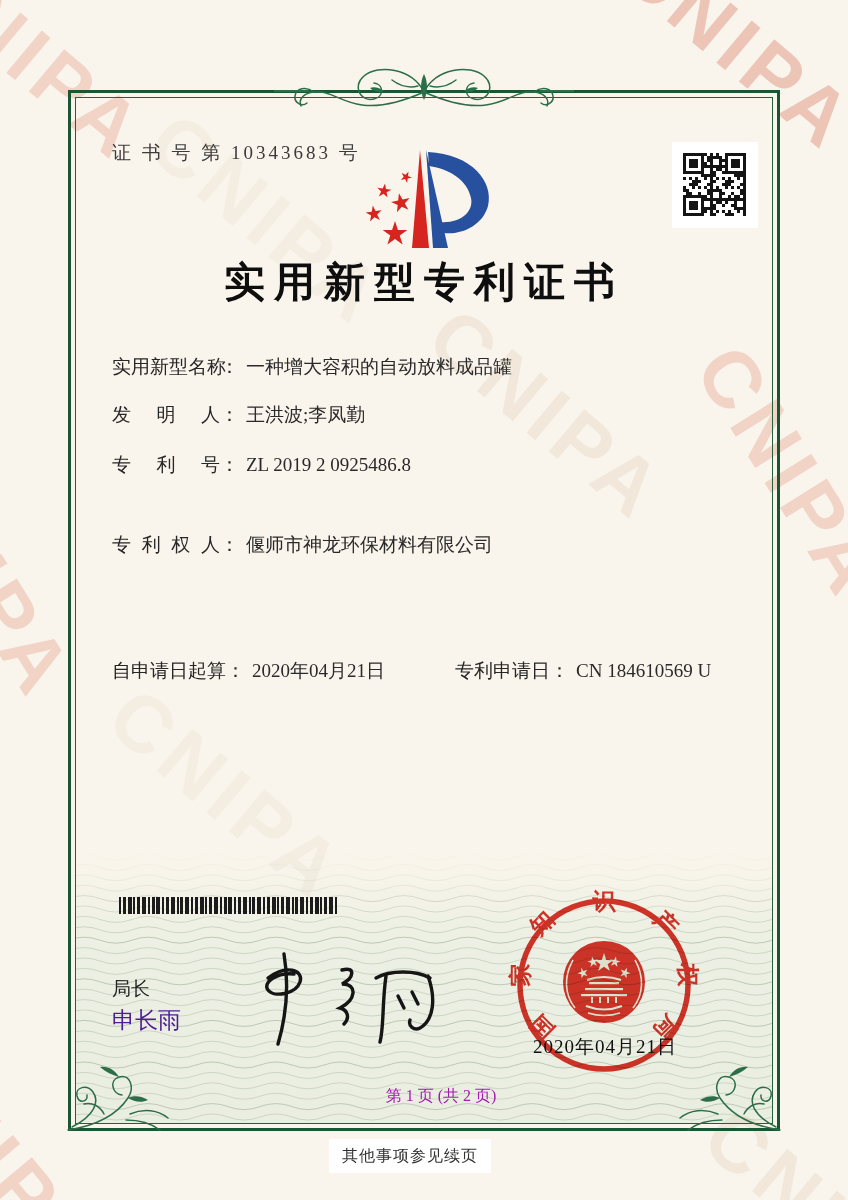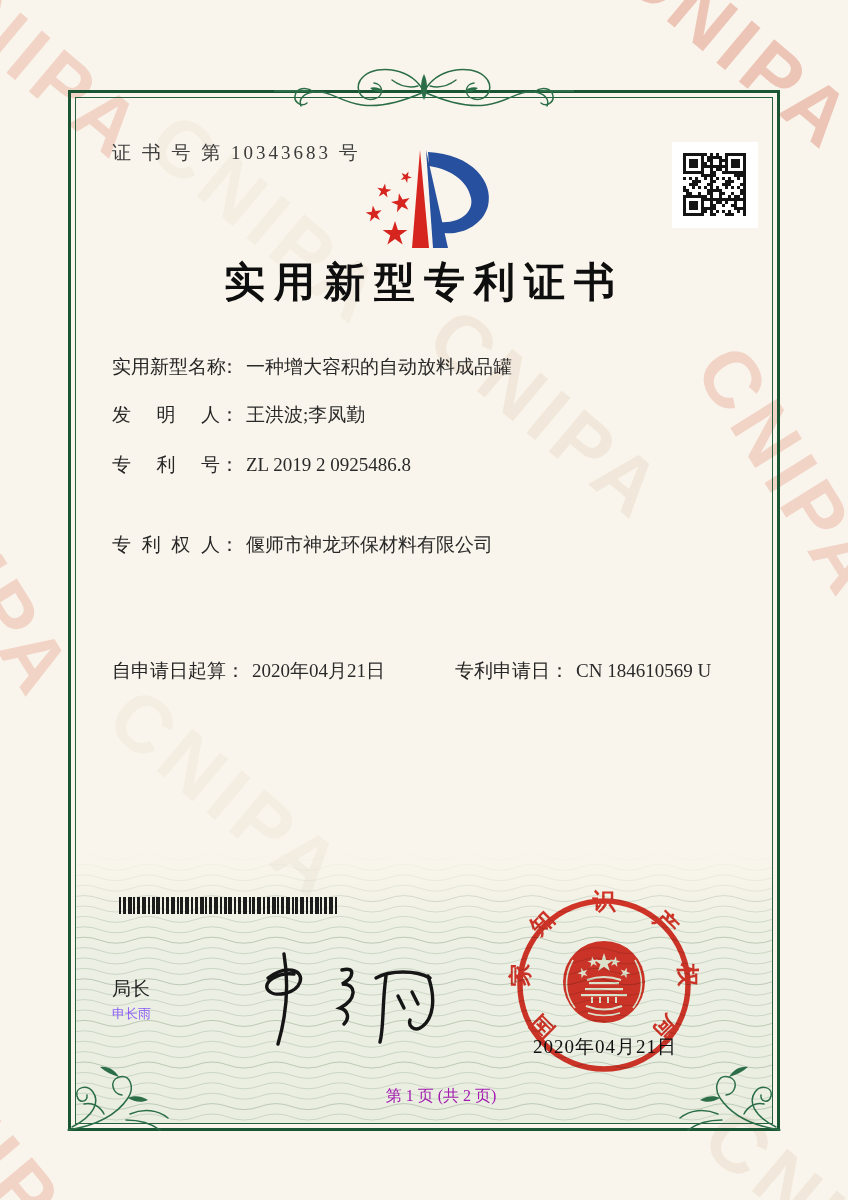--- a/index.html
+++ b/index.html
@@ -46,21 +46,21 @@
 
   .paras{left:110px;top:698px;width:630px;white-space:normal;font-size:18px;line-height:30px;
       text-align:justify;color:#242424;}
   .paras p{margin:0;text-indent:2em;}
 
   #barcode{position:absolute;left:119px;top:897px;width:218px;height:17px;z-index:5;
       display:flex;justify-content:space-between;align-items:stretch;}
   #barcode div{background:#1b1b1b;height:100%;}
 
   .director-title{left:112px;top:976px;font-size:19px;font-family:"Liberation Sans","DejaVu Sans",sans-serif;color:#222;}
-  .director-name{left:112px;top:1005px;font-size:13px;font-family:"Liberation Sans","DejaVu Sans",sans-serif;color:#8b5cf6;}
+  .director-name{left:112px;top:1005px;font-size:23px;font-family:"Liberation Sans","DejaVu Sans",sans-serif;color:#4c1d95;}
 
   .sig{position:absolute;left:238px;top:948px;z-index:6;}
 
   .seal{position:absolute;left:494px;top:875px;z-index:6;mix-blend-mode:multiply;opacity:.93;}
   .seal text{font-family:"Liberation Serif","DejaVu Serif",serif;font-weight:bold;}
   .seal-date{left:505px;top:1034px;width:200px;text-align:center;font-size:19px;letter-spacing:1px;
       color:#101010;z-index:7;}
 
   .page-info{left:57px;top:1086px;width:768px;text-align:center;font-size:16px;color:#a21caf;}
 
@@ -545,14 +545,17 @@
         <path d="M-18,24 Q0,31 18,24" stroke-width="2.2"></path>
         <path d="M-16,31 Q0,36 16,31" stroke-width="1.5"></path>
         <path d="M-31,-22 C-40,-6 -40,12 -29,26" stroke-width="1.6"></path>
         <path d="M31,-22 C40,-6 40,12 29,26" stroke-width="1.6"></path>
       </g>
     </g>
   </svg>
   <div class="txt seal-date">2020年04月21日</div>
 
   <div class="txt page-info">第 1 页 (共 2 页)</div>
+  <div class="note-box">
+    <span>其他事项参见续页</span>
+  </div>
 
 </div>
 
 </body></html>

